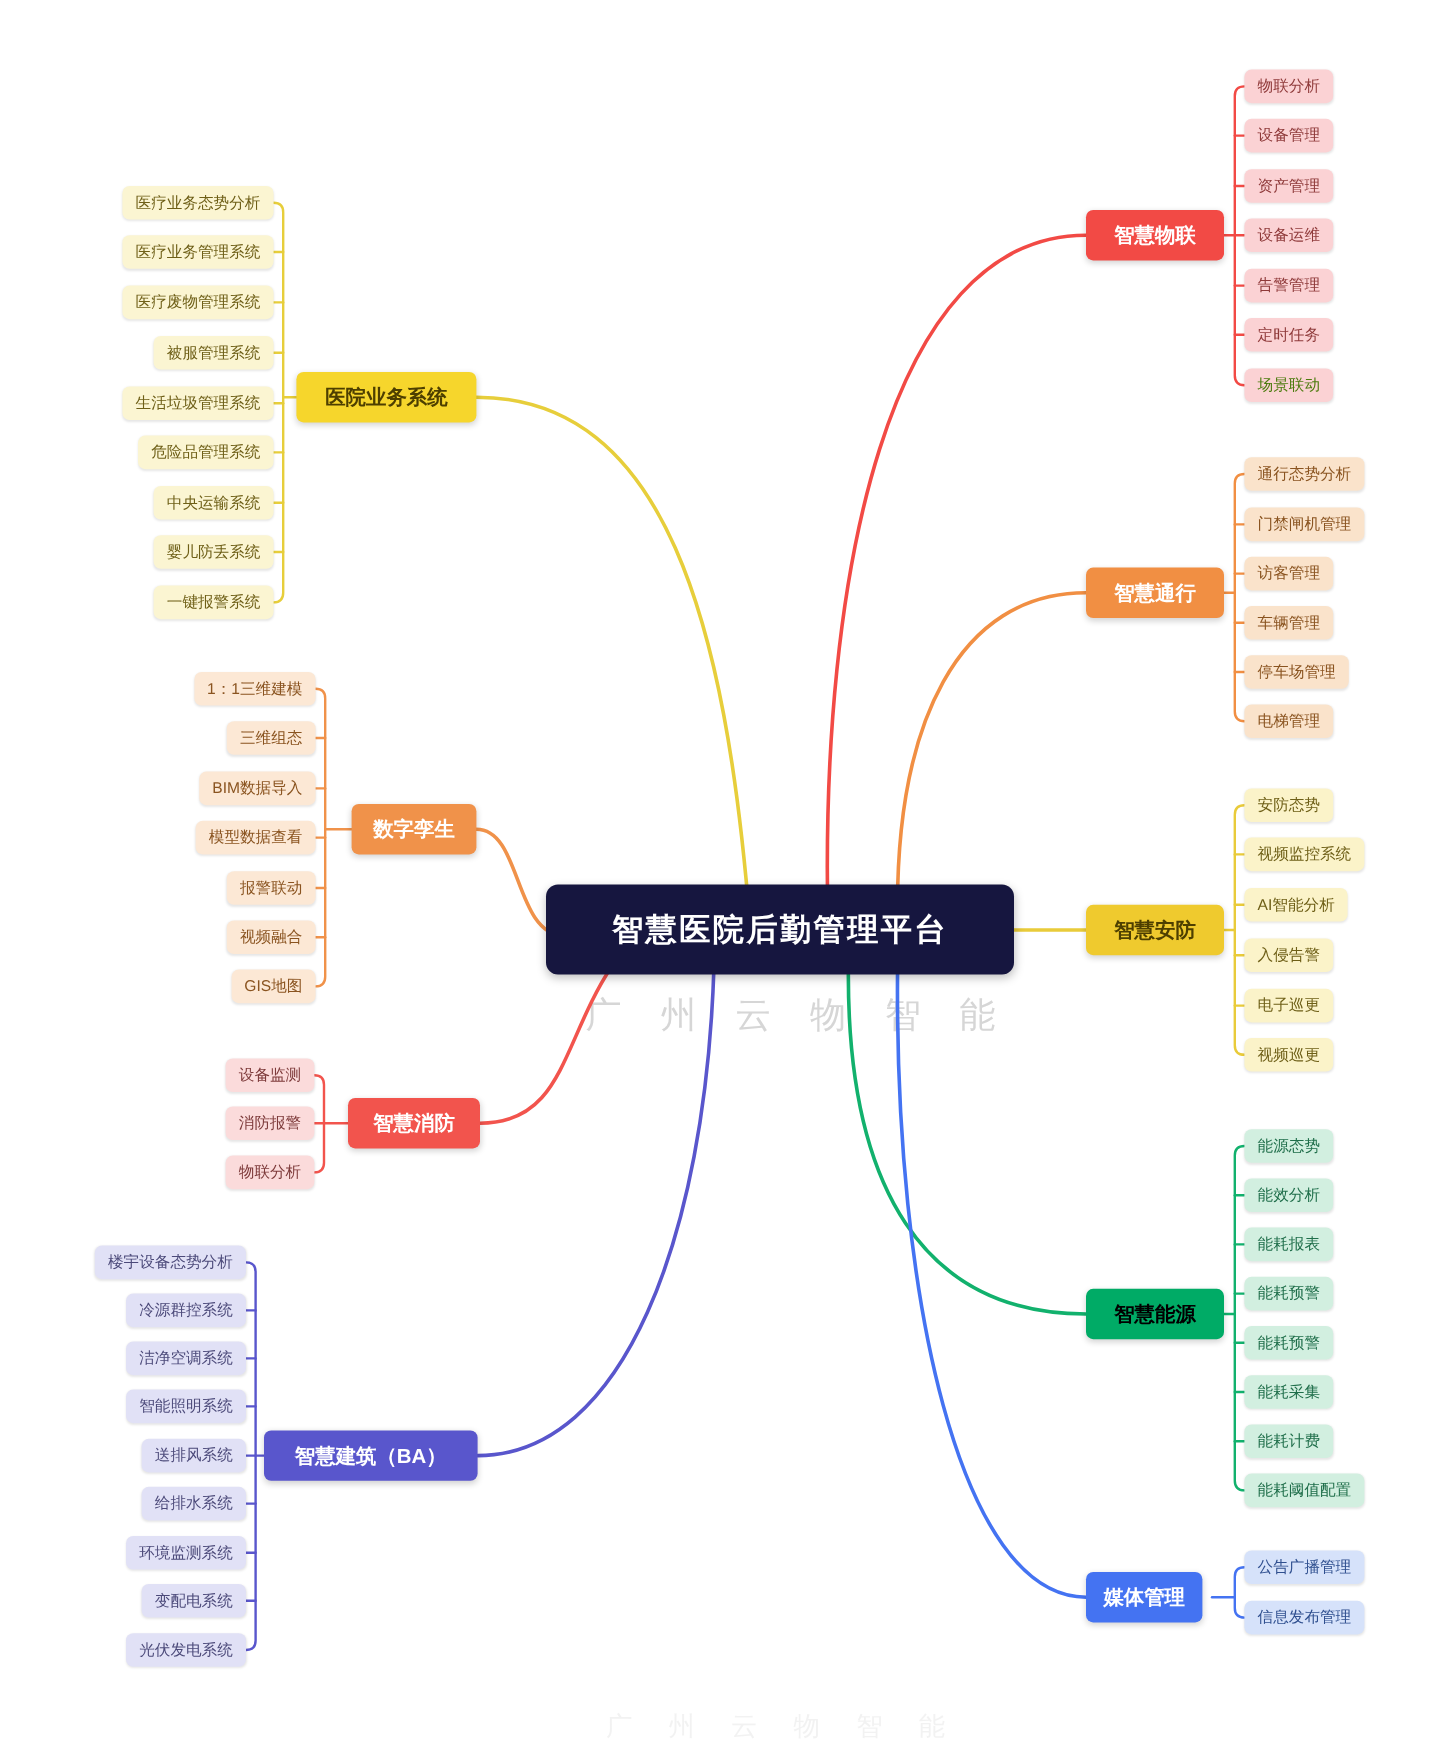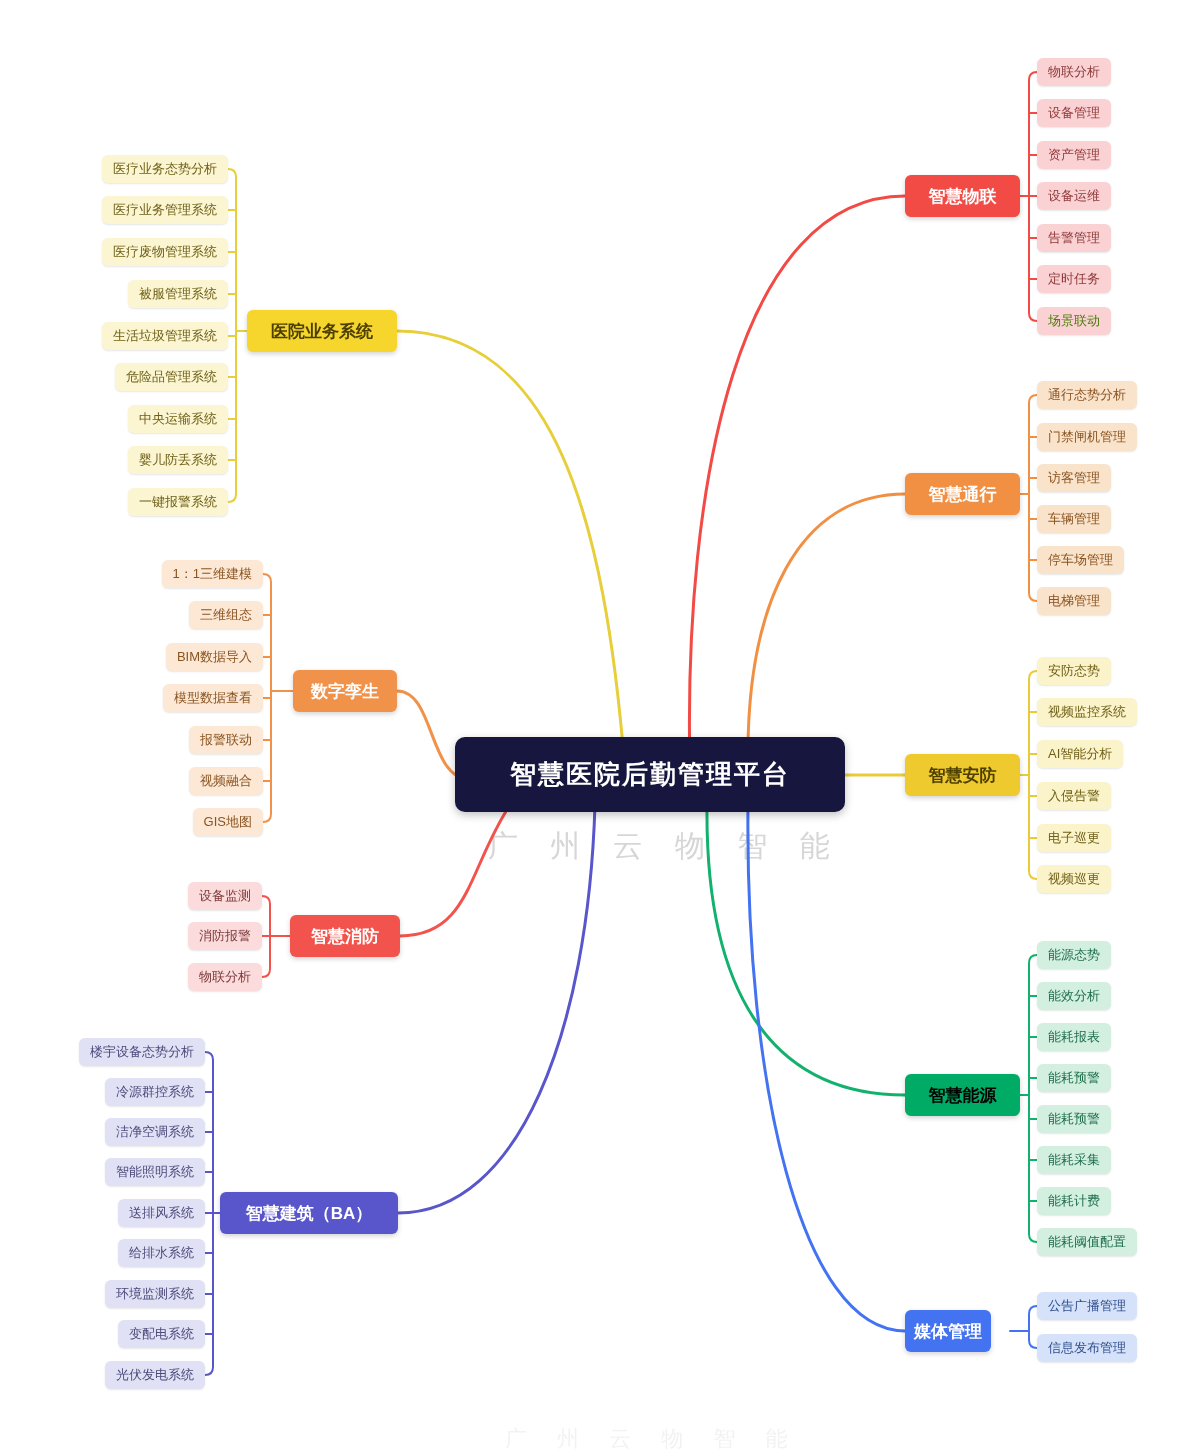--- a/index.html
+++ b/index.html
@@ -159,18 +159,18 @@
       <div class="child-node" style="top: 865px; left: 1037px; background: rgb(251, 243, 201); color: rgb(110, 95, 23);">视频巡更</div>
       <div class="branch-node" style="left: 905px; top: 1074px; width: 115px; height: 42px; background: rgb(0, 171, 102); color: #000000;">智慧能源</div>
       <div class="child-node" style="top: 941px; left: 1037px; background: rgb(210, 239, 224); color: rgb(31, 110, 74);">能源态势</div>
       <div class="child-node" style="top: 982px; left: 1037px; background: rgb(210, 239, 224); color: rgb(31, 110, 74);">能效分析</div>
       <div class="child-node" style="top: 1023px; left: 1037px; background: rgb(210, 239, 224); color: rgb(31, 110, 74);">能耗报表</div>
       <div class="child-node" style="top: 1064px; left: 1037px; background: rgb(210, 239, 224); color: rgb(31, 110, 74);">能耗预警</div>
       <div class="child-node" style="top: 1105px; left: 1037px; background: rgb(210, 239, 224); color: rgb(31, 110, 74);">能耗预警</div>
       <div class="child-node" style="top: 1146px; left: 1037px; background: rgb(210, 239, 224); color: rgb(31, 110, 74);">能耗采集</div>
       <div class="child-node" style="top: 1187px; left: 1037px; background: rgb(210, 239, 224); color: rgb(31, 110, 74);">能耗计费</div>
       <div class="child-node" style="top: 1228px; left: 1037px; background: rgb(210, 239, 224); color: rgb(31, 110, 74);">能耗阈值配置</div>
-      <div class="branch-node" style="left: 905px; top: 1310px; width: 86px; height: 42px; background: rgb(68, 115, 242); color: rgb(255, 255, 255);">媒体管理</div>
+      <div class="branch-node" style="left: 905px; top: 1310px; width: 97px; height: 42px; background: rgb(68, 115, 242); color: rgb(255, 255, 255);">媒体管理</div>
       <div class="child-node" style="top: 1292px; left: 1037px; background: rgb(214, 226, 250); color: rgb(47, 79, 143);">公告广播管理</div>
       <div class="child-node" style="top: 1334px; left: 1037px; background: rgb(214, 226, 250); color: rgb(47, 79, 143);">信息发布管理</div>
     </div>
   <div id="center-node" style="background: rgb(22, 22, 63); color: rgb(255, 255, 255);">智慧医院后勤管理平台</div>
 </div>
 
 </body></html>

